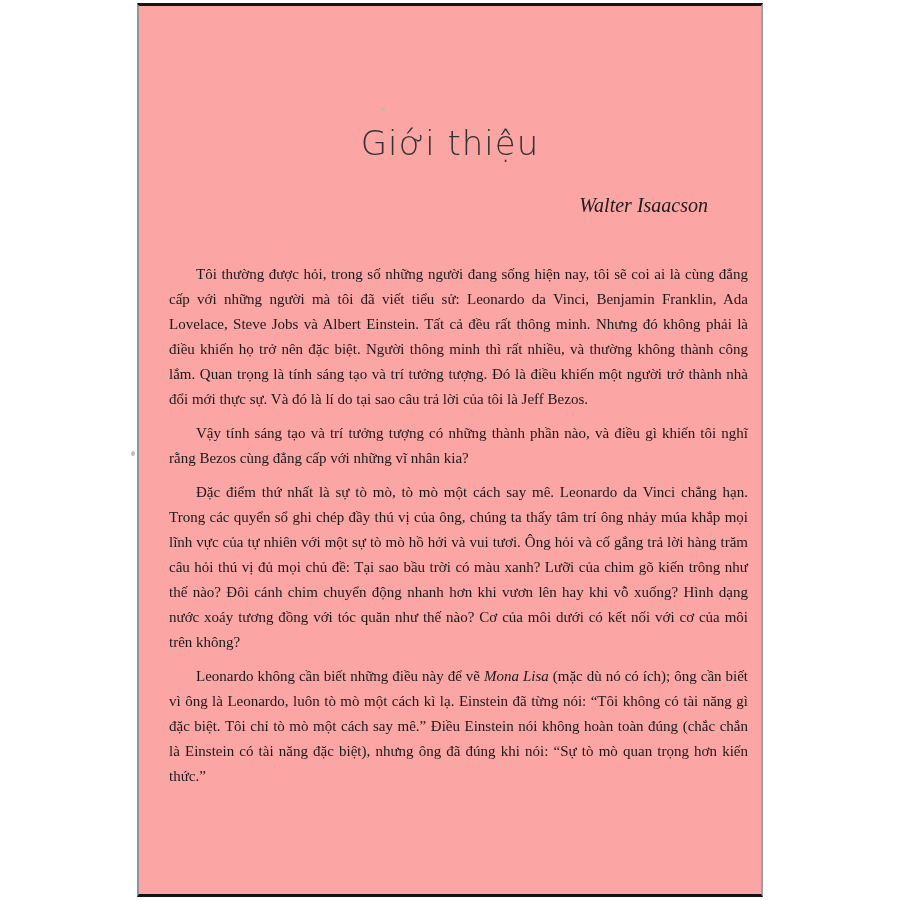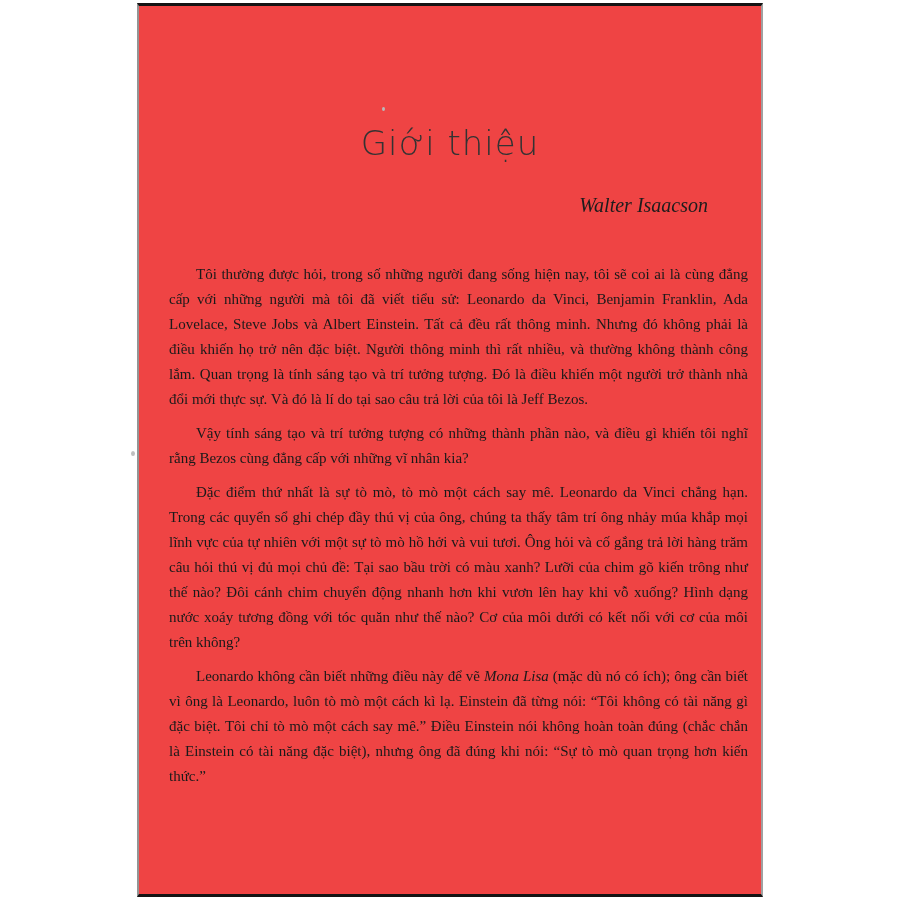--- a/index.html
+++ b/index.html
@@ -3,21 +3,21 @@
 <meta charset="utf-8">
 <style>
   * { margin: 0; padding: 0; box-sizing: border-box; }
   html, body { width: 900px; height: 900px; background: #ffffff; overflow: hidden; }
   body { position: relative; font-family: "Liberation Serif", "DejaVu Serif", serif; }
 
   .page {
     position: absolute;
     left: 137px; top: 3px;
     width: 626px; height: 894px;
-    background: #ef4444;
+    background: #fca5a5;
     border-top: 3px solid #141414;
     border-bottom: 3px solid #141414;
     border-left: 2px solid #949494;
     border-right: 2px solid #a0a0a0;
   }
 
   .chapter-title {
     position: absolute;
     left: 0; right: 0;
     top: 117px;

